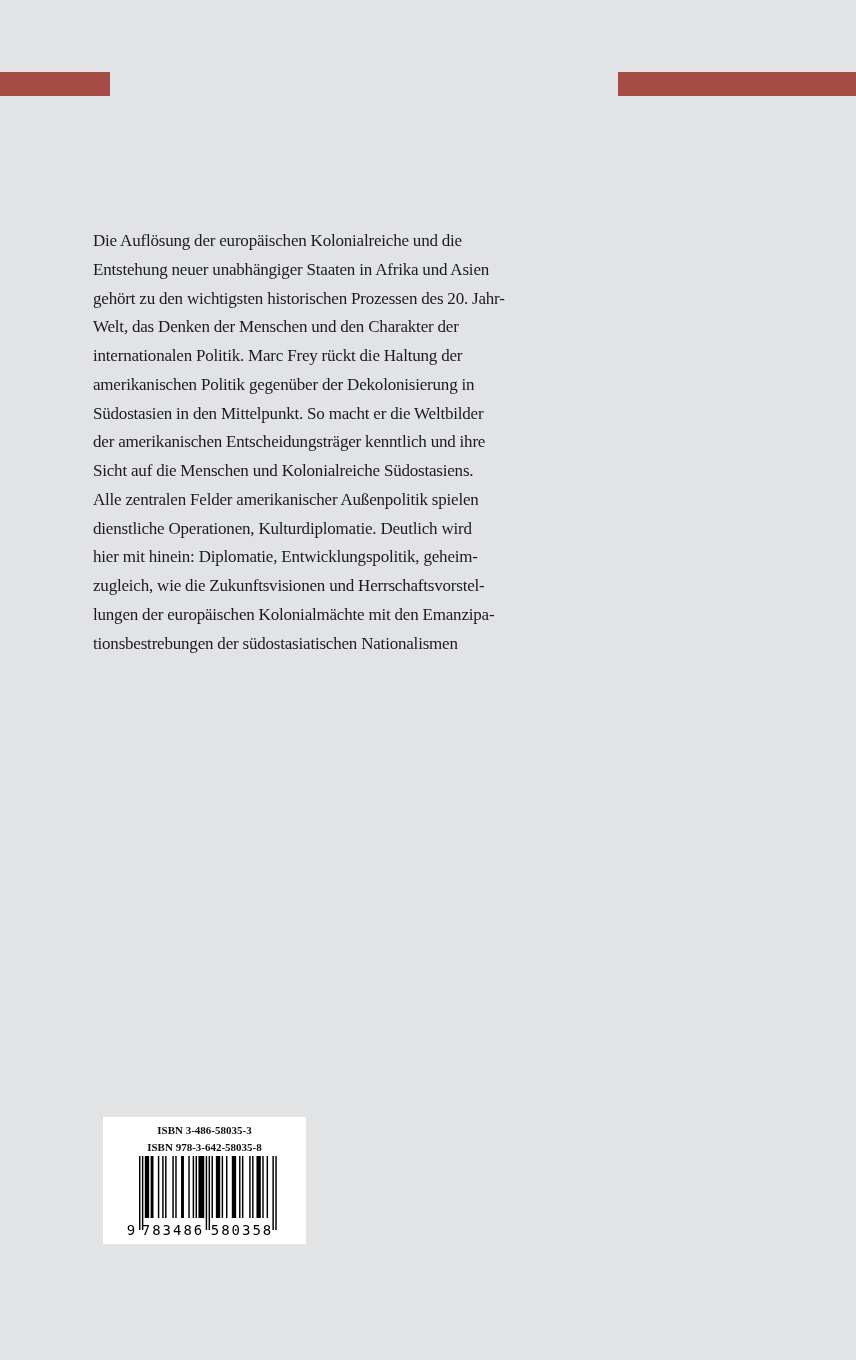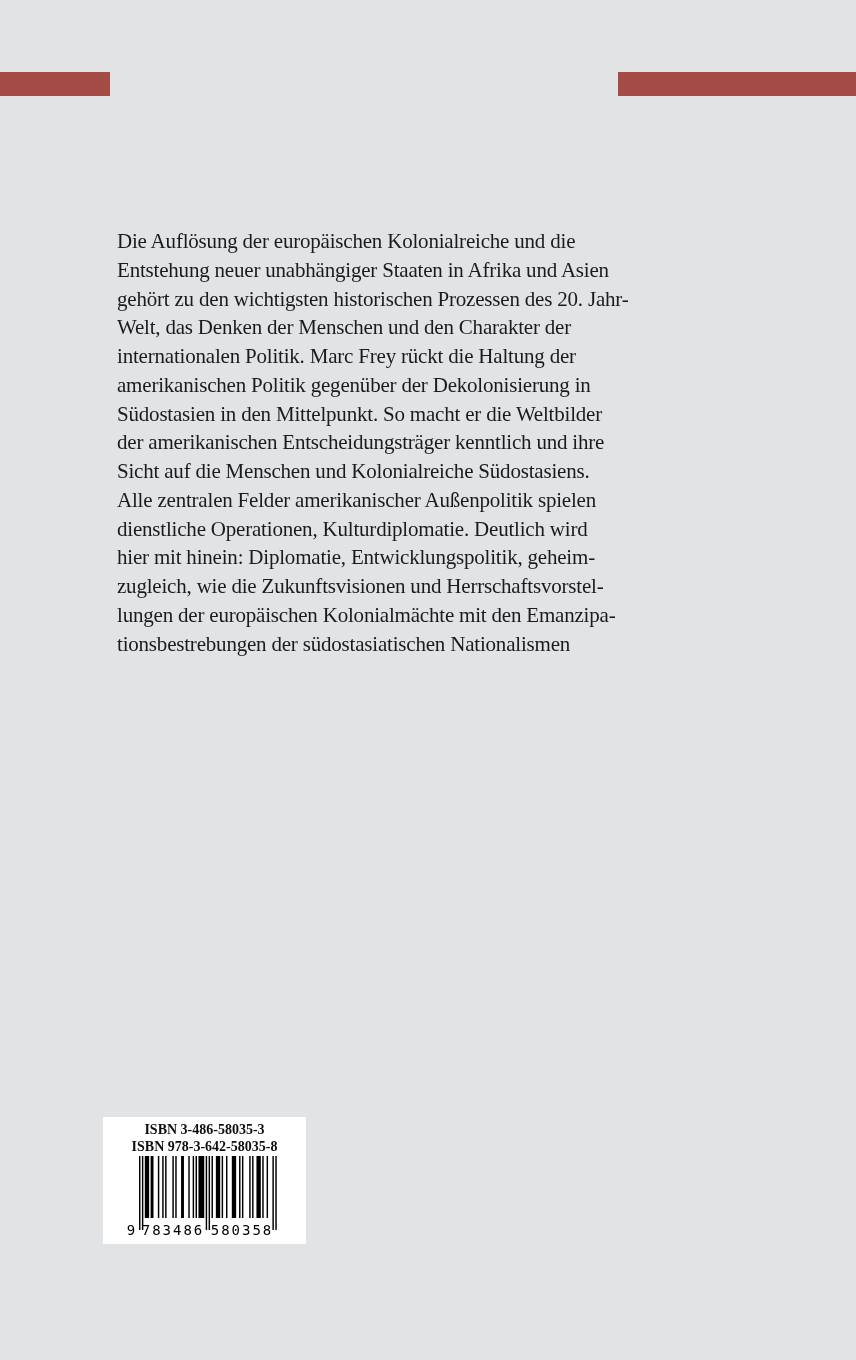--- a/index.html
+++ b/index.html
@@ -43,44 +43,44 @@
   }
   .series-title .condense {
     display: inline-block;
     transform: scaleX(0.53);
     transform-origin: left center;
     letter-spacing: 1px;
   }
   
   .blurb {
     position: absolute;
-    left: 117px;
+    left: 93px;
     top: 227px;
     width: 620px;
     color: var(--ink);
-    font-size: 21px;
+    font-size: 17px;
     line-height: 28.75px;
     letter-spacing: -0.2px;
   }
   .blurb .line { white-space: nowrap; }
   
   .isbn-box {
     position: absolute;
     left: 103px;
     top: 1117px;
     width: 203px;
     height: 127px;
     background: #ffffff;
     text-align: center;
     padding-top: 5px;
   }
   .isbn-line {
     font-family: "Liberation Serif", serif;
     font-weight: 700;
-    font-size: 14px;
+    font-size: 11px;
     line-height: 16.5px;
     color: #0e0e10;
     white-space: nowrap;
   }
   .barcode {
     display: block;
     margin: 1px auto 0;
   }
   .barcode rect { fill: #000; }
   .barcode text {

